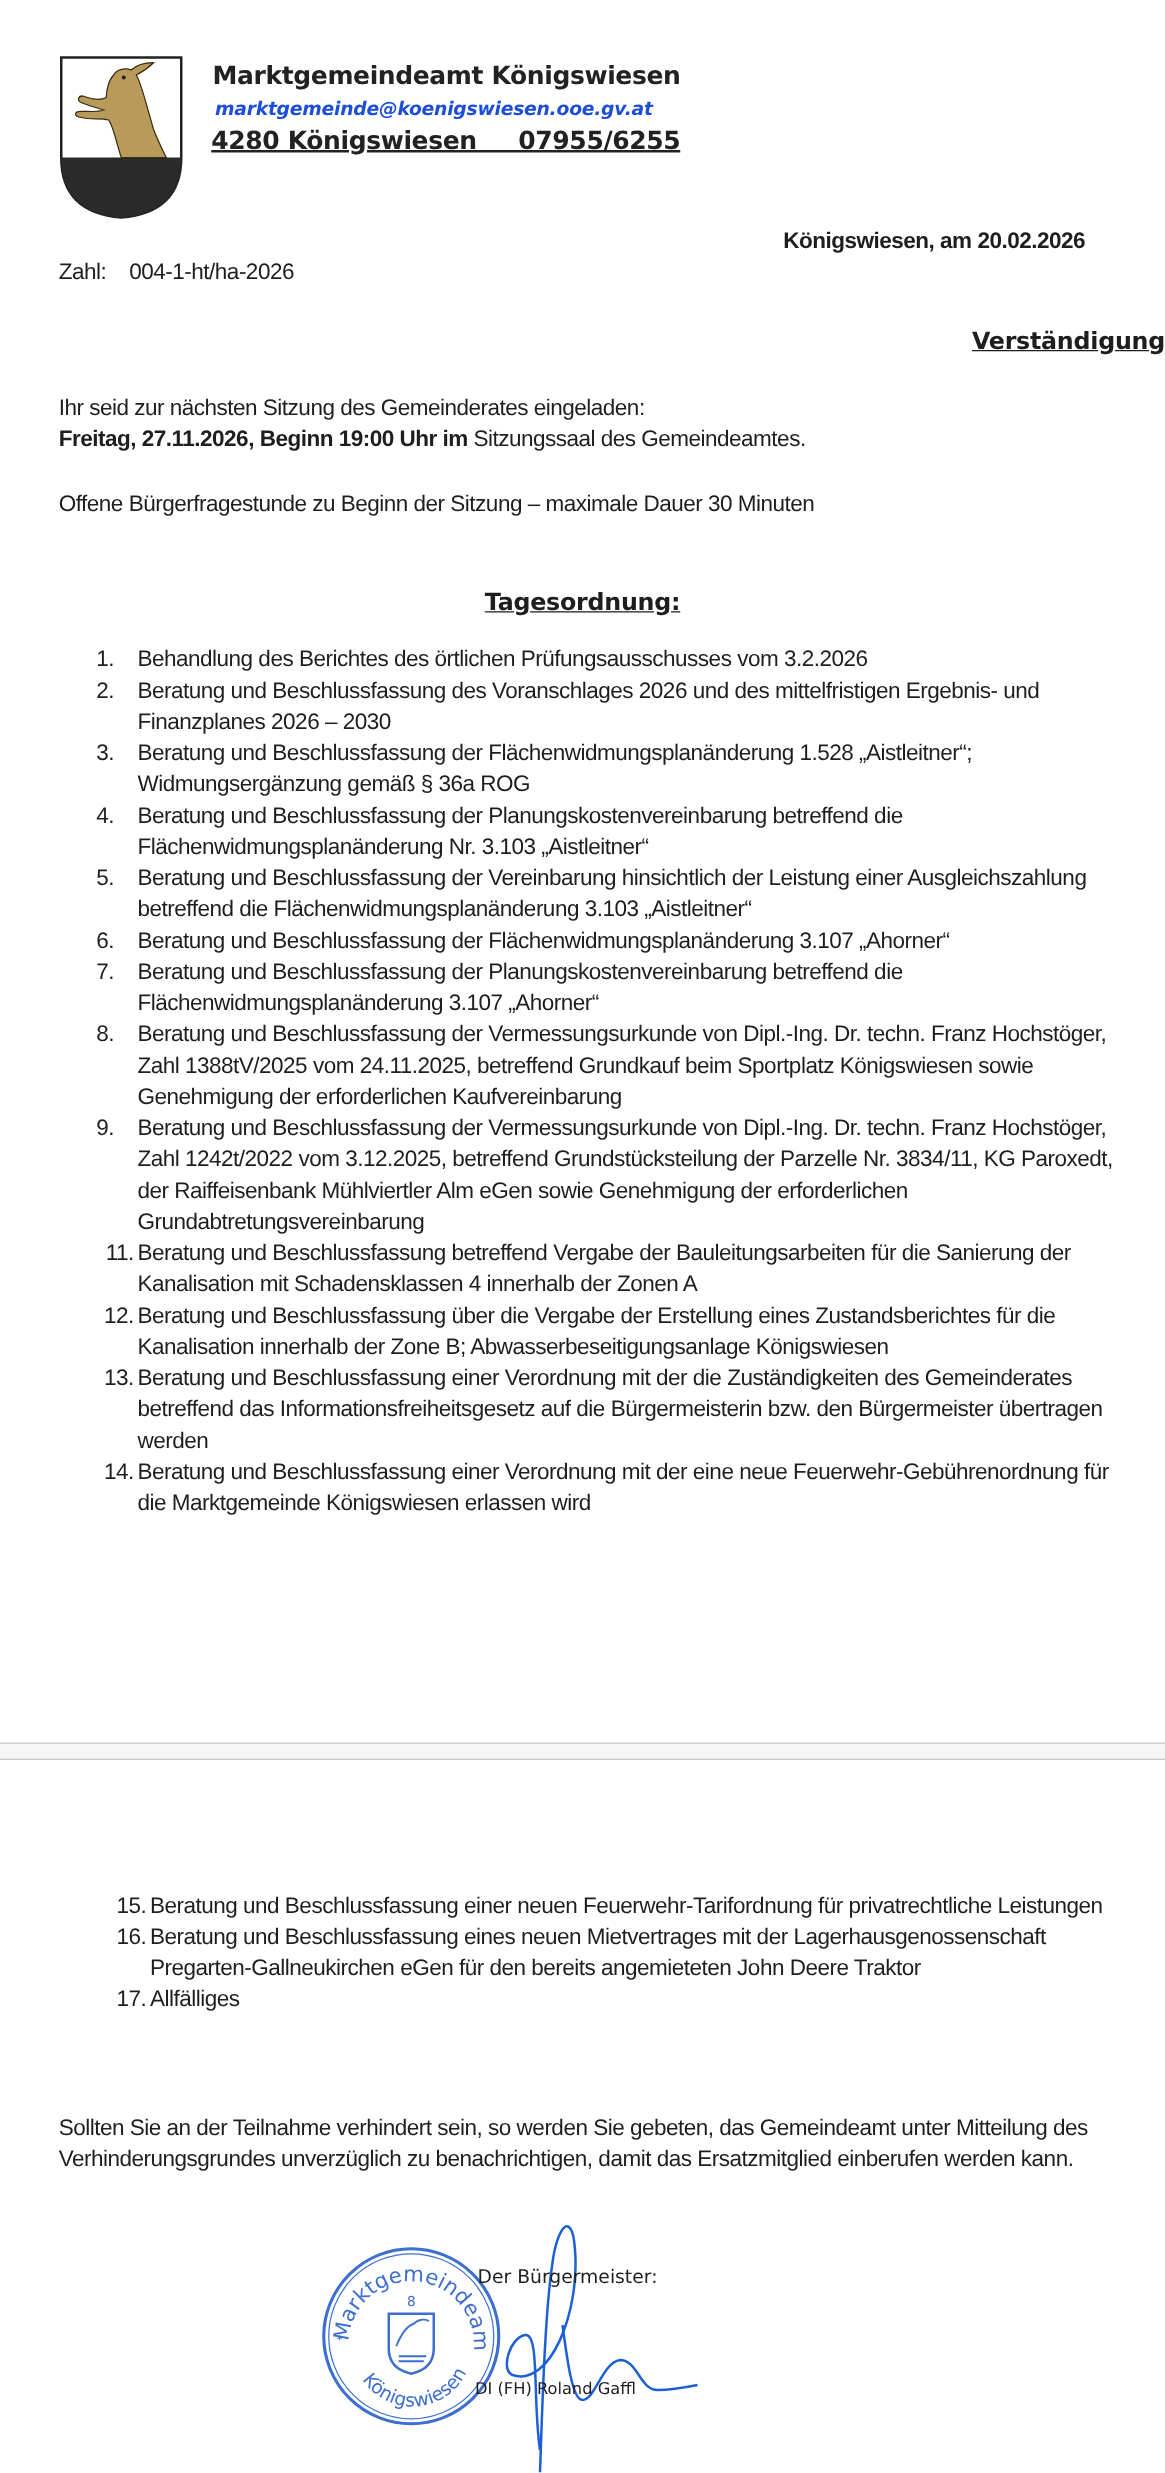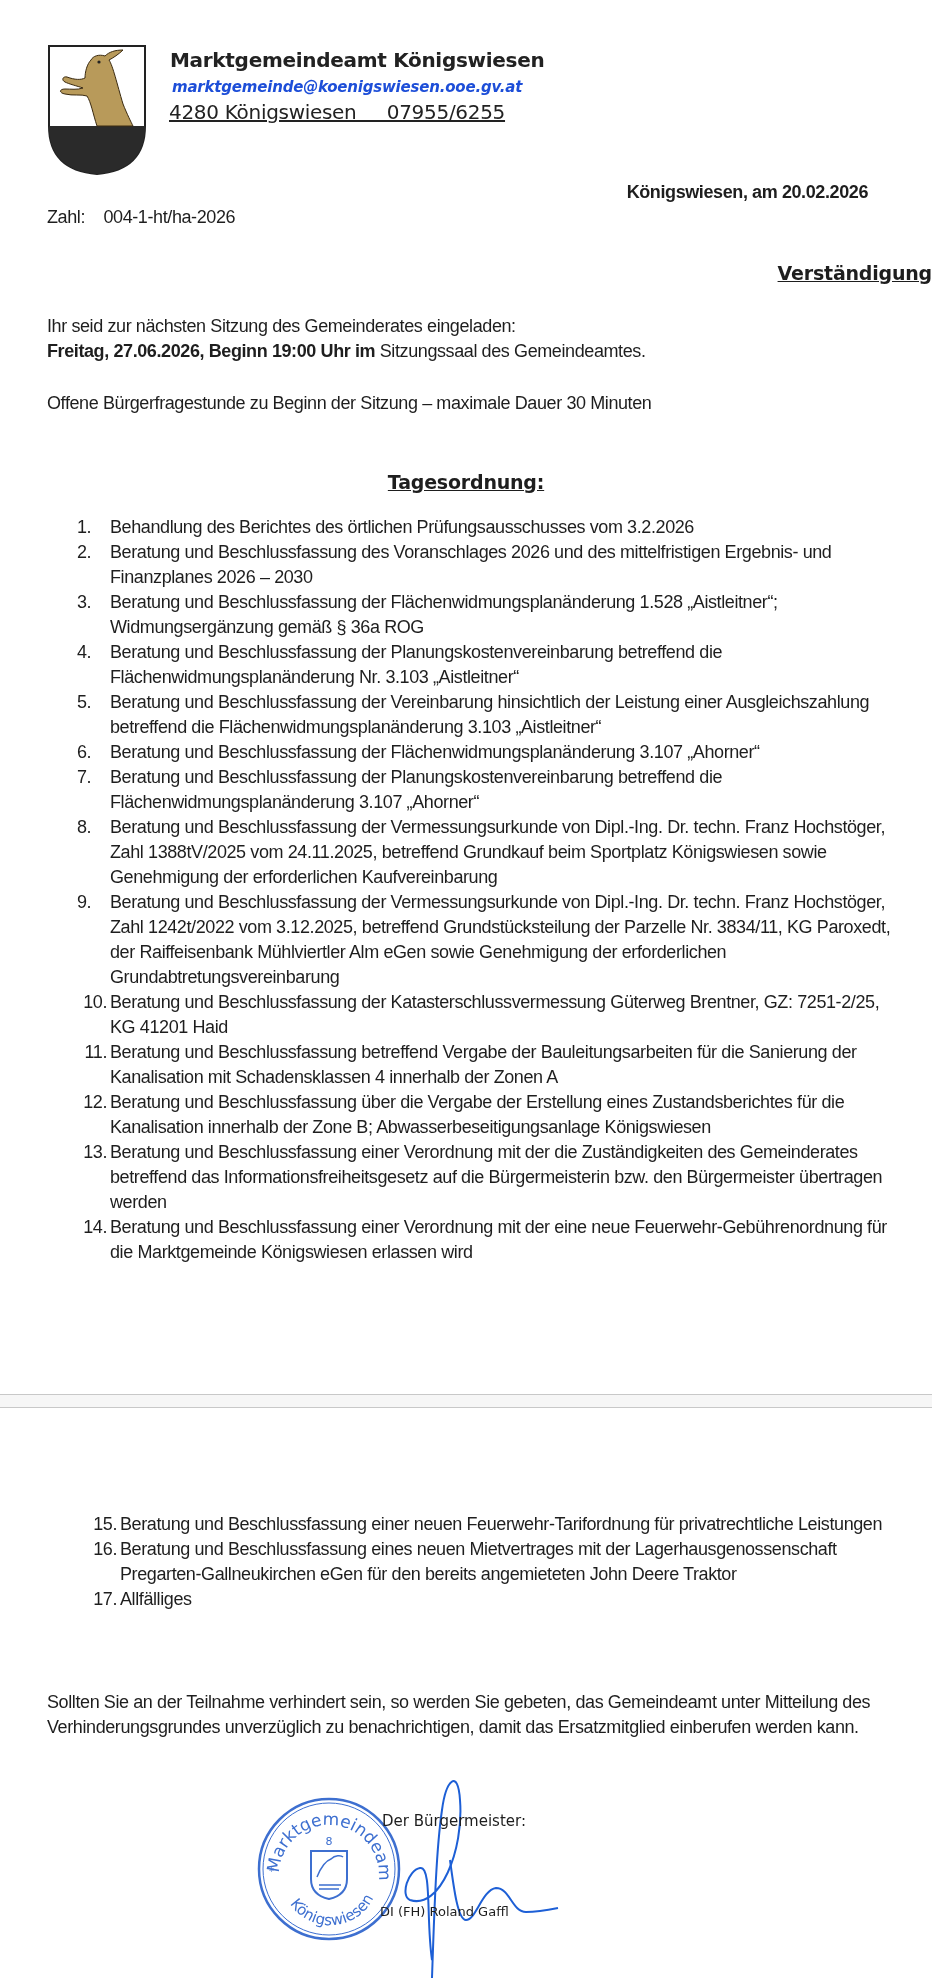--- a/index.html
+++ b/index.html
@@ -6,21 +6,21 @@
   body { width:932px; height:1978px; position:relative; overflow:hidden;
          font-family:"Liberation Sans Narrow","Liberation Sans", sans-serif; color:#1e1e1e; }
   .abs { position:absolute; }
   .narrow { font-family:"Liberation Sans", sans-serif; font-stretch:condensed; letter-spacing:-0.4px; }
   .t18 { font-size:18px; line-height:25px; }
 
   
   #crest { left:47px; top:44px; width:100px; height:132px; }
   #org-name { left:170px; top:48px; font-size:20px; font-weight:bold; font-family:"DejaVu Sans", sans-serif; letter-spacing:-0.3px; color:#222; }
   #org-email { left:172px; top:78px; font-size:15px; font-weight:bold; font-style:italic; font-family:"DejaVu Sans", sans-serif; color:#1d4ed8; letter-spacing:-0.2px; }
-  #org-address { left:169px; top:100px; font-size:20px; font-weight:normal; font-family:"DejaVu Sans", sans-serif; color:#222; text-decoration:underline; white-space:pre; letter-spacing:-0.3px; }
+  #org-address { left:169px; top:100px; font-size:20px; font-weight:bold; font-family:"DejaVu Sans", sans-serif; color:#222; text-decoration:underline; white-space:pre; letter-spacing:-0.3px; }
 
   #date-line { right:64px; top:180px;font-weight:bold; }
   #zahl-line { left:47px; top:205px; white-space:pre; }
 
   .heading { left:0; width:932px; text-align:center; font-size:19px; font-weight:bold;
              text-decoration:underline; font-family:"DejaVu Sans", sans-serif; letter-spacing:-0.2px; }
   #title-verst { top:262px;text-align:right; }
   #intro-1 { left:47px; top:314px; }
   #intro-2 { left:47px; top:339px; }
   #intro-3 { left:47px; top:391px; }
@@ -56,36 +56,35 @@
 <div id="org-name" class="abs">Marktgemeindeamt Königswiesen</div>
 <div id="org-email" class="abs">marktgemeinde@koenigswiesen.ooe.gv.at</div>
 <div id="org-address" class="abs">4280 Königswiesen     07955/6255</div>
 
 <div id="date-line" class="abs narrow t18">Königswiesen, am 20.02.2026</div>
 <div id="zahl-line" class="abs narrow t18"><span>Zahl:</span>&nbsp;&nbsp;&nbsp;&nbsp;<span>004-1-ht/ha-2026</span></div>
 
 <div id="title-verst" class="abs heading">Verständigung</div>
 
 <div id="intro-1" class="abs narrow t18">Ihr seid zur nächsten Sitzung des Gemeinderates eingeladen:</div>
-<div id="intro-2" class="abs narrow t18"><b>Freitag, 27.06.2026, Beginn 19:00 Uhr im</b><span> Sitzungssaal des Gemeindeamtes.</span></div>
+<div id="intro-2" class="abs narrow t18"><b>Freitag, 27.11.2026, Beginn 19:00 Uhr im</b><span> Sitzungssaal des Gemeindeamtes.</span></div>
 <div id="intro-3" class="abs narrow t18">Offene Bürgerfragestunde zu Beginn der Sitzung – maximale Dauer 30 Minuten</div>
 
 <div id="title-tages" class="abs heading">Tagesordnung:</div>
 
 <ol id="agenda-1" class="abs agenda narrow t18">
     <li><span class="num low">1.</span><span>Behandlung des Berichtes des örtlichen Prüfungsausschusses vom 3.2.2026</span></li>
     <li><span class="num low">2.</span><span>Beratung und Beschlussfassung des Voranschlages 2026 und des mittelfristigen Ergebnis- und Finanzplanes 2026 – 2030</span></li>
     <li><span class="num low">3.</span><span>Beratung und Beschlussfassung der Flächenwidmungsplanänderung 1.528 „Aistleitner“; Widmungsergänzung gemäß § 36a ROG</span></li>
     <li><span class="num low">4.</span><span>Beratung und Beschlussfassung der Planungskostenvereinbarung betreffend die Flächenwidmungsplanänderung Nr. 3.103 „Aistleitner“</span></li>
     <li><span class="num low">5.</span><span>Beratung und Beschlussfassung der Vereinbarung hinsichtlich der Leistung einer Ausgleichszahlung betreffend die Flächenwidmungsplanänderung 3.103 „Aistleitner“</span></li>
     <li><span class="num low">6.</span><span>Beratung und Beschlussfassung der Flächenwidmungsplanänderung 3.107 „Ahorner“</span></li>
     <li><span class="num low">7.</span><span>Beratung und Beschlussfassung der Planungskostenvereinbarung betreffend die Flächenwidmungsplanänderung 3.107 „Ahorner“</span></li>
     <li><span class="num low">8.</span><span>Beratung und Beschlussfassung der Vermessungsurkunde von Dipl.-Ing. Dr. techn. Franz Hochstöger, Zahl 1388tV/2025 vom 24.11.2025, betreffend Grundkauf beim Sportplatz Königswiesen sowie Genehmigung der erforderlichen Kaufvereinbarung</span></li>
     <li><span class="num low">9.</span><span>Beratung und Beschlussfassung der Vermessungsurkunde von Dipl.-Ing. Dr. techn. Franz Hochstöger, Zahl 1242t/2022 vom 3.12.2025, betreffend Grundstücksteilung der Parzelle Nr. 3834/11, KG Paroxedt, der Raiffeisenbank Mühlviertler Alm eGen sowie Genehmigung der erforderlichen Grundabtretungsvereinbarung</span></li>
-    <li><span class="num">10.</span><span>Beratung und Beschlussfassung der Katasterschlussvermessung Güterweg Brentner, GZ: 7251-2/25, KG 41201 Haid</span></li>
     <li><span class="num">11.</span><span>Beratung und Beschlussfassung betreffend Vergabe der Bauleitungsarbeiten für die Sanierung der Kanalisation mit Schadensklassen 4 innerhalb der Zonen A</span></li>
     <li><span class="num">12.</span><span>Beratung und Beschlussfassung über die Vergabe der Erstellung eines Zustandsberichtes für die Kanalisation innerhalb der Zone B; Abwasserbeseitigungsanlage Königswiesen</span></li>
     <li><span class="num">13.</span><span>Beratung und Beschlussfassung einer Verordnung mit der die Zuständigkeiten des Gemeinderates betreffend das Informationsfreiheitsgesetz auf die Bürgermeisterin bzw. den Bürgermeister übertragen werden</span></li>
     <li><span class="num">14.</span><span>Beratung und Beschlussfassung einer Verordnung mit der eine neue Feuerwehr-Gebührenordnung für die Marktgemeinde Königswiesen erlassen wird</span></li>
   </ol>
 
 <div id="page-break" class="abs"></div>
 
 <ol id="agenda-2" class="abs agenda narrow t18">
     <li><span class="num">15.</span><span>Beratung und Beschlussfassung einer neuen Feuerwehr-Tarifordnung für privatrechtliche Leistungen</span></li>

